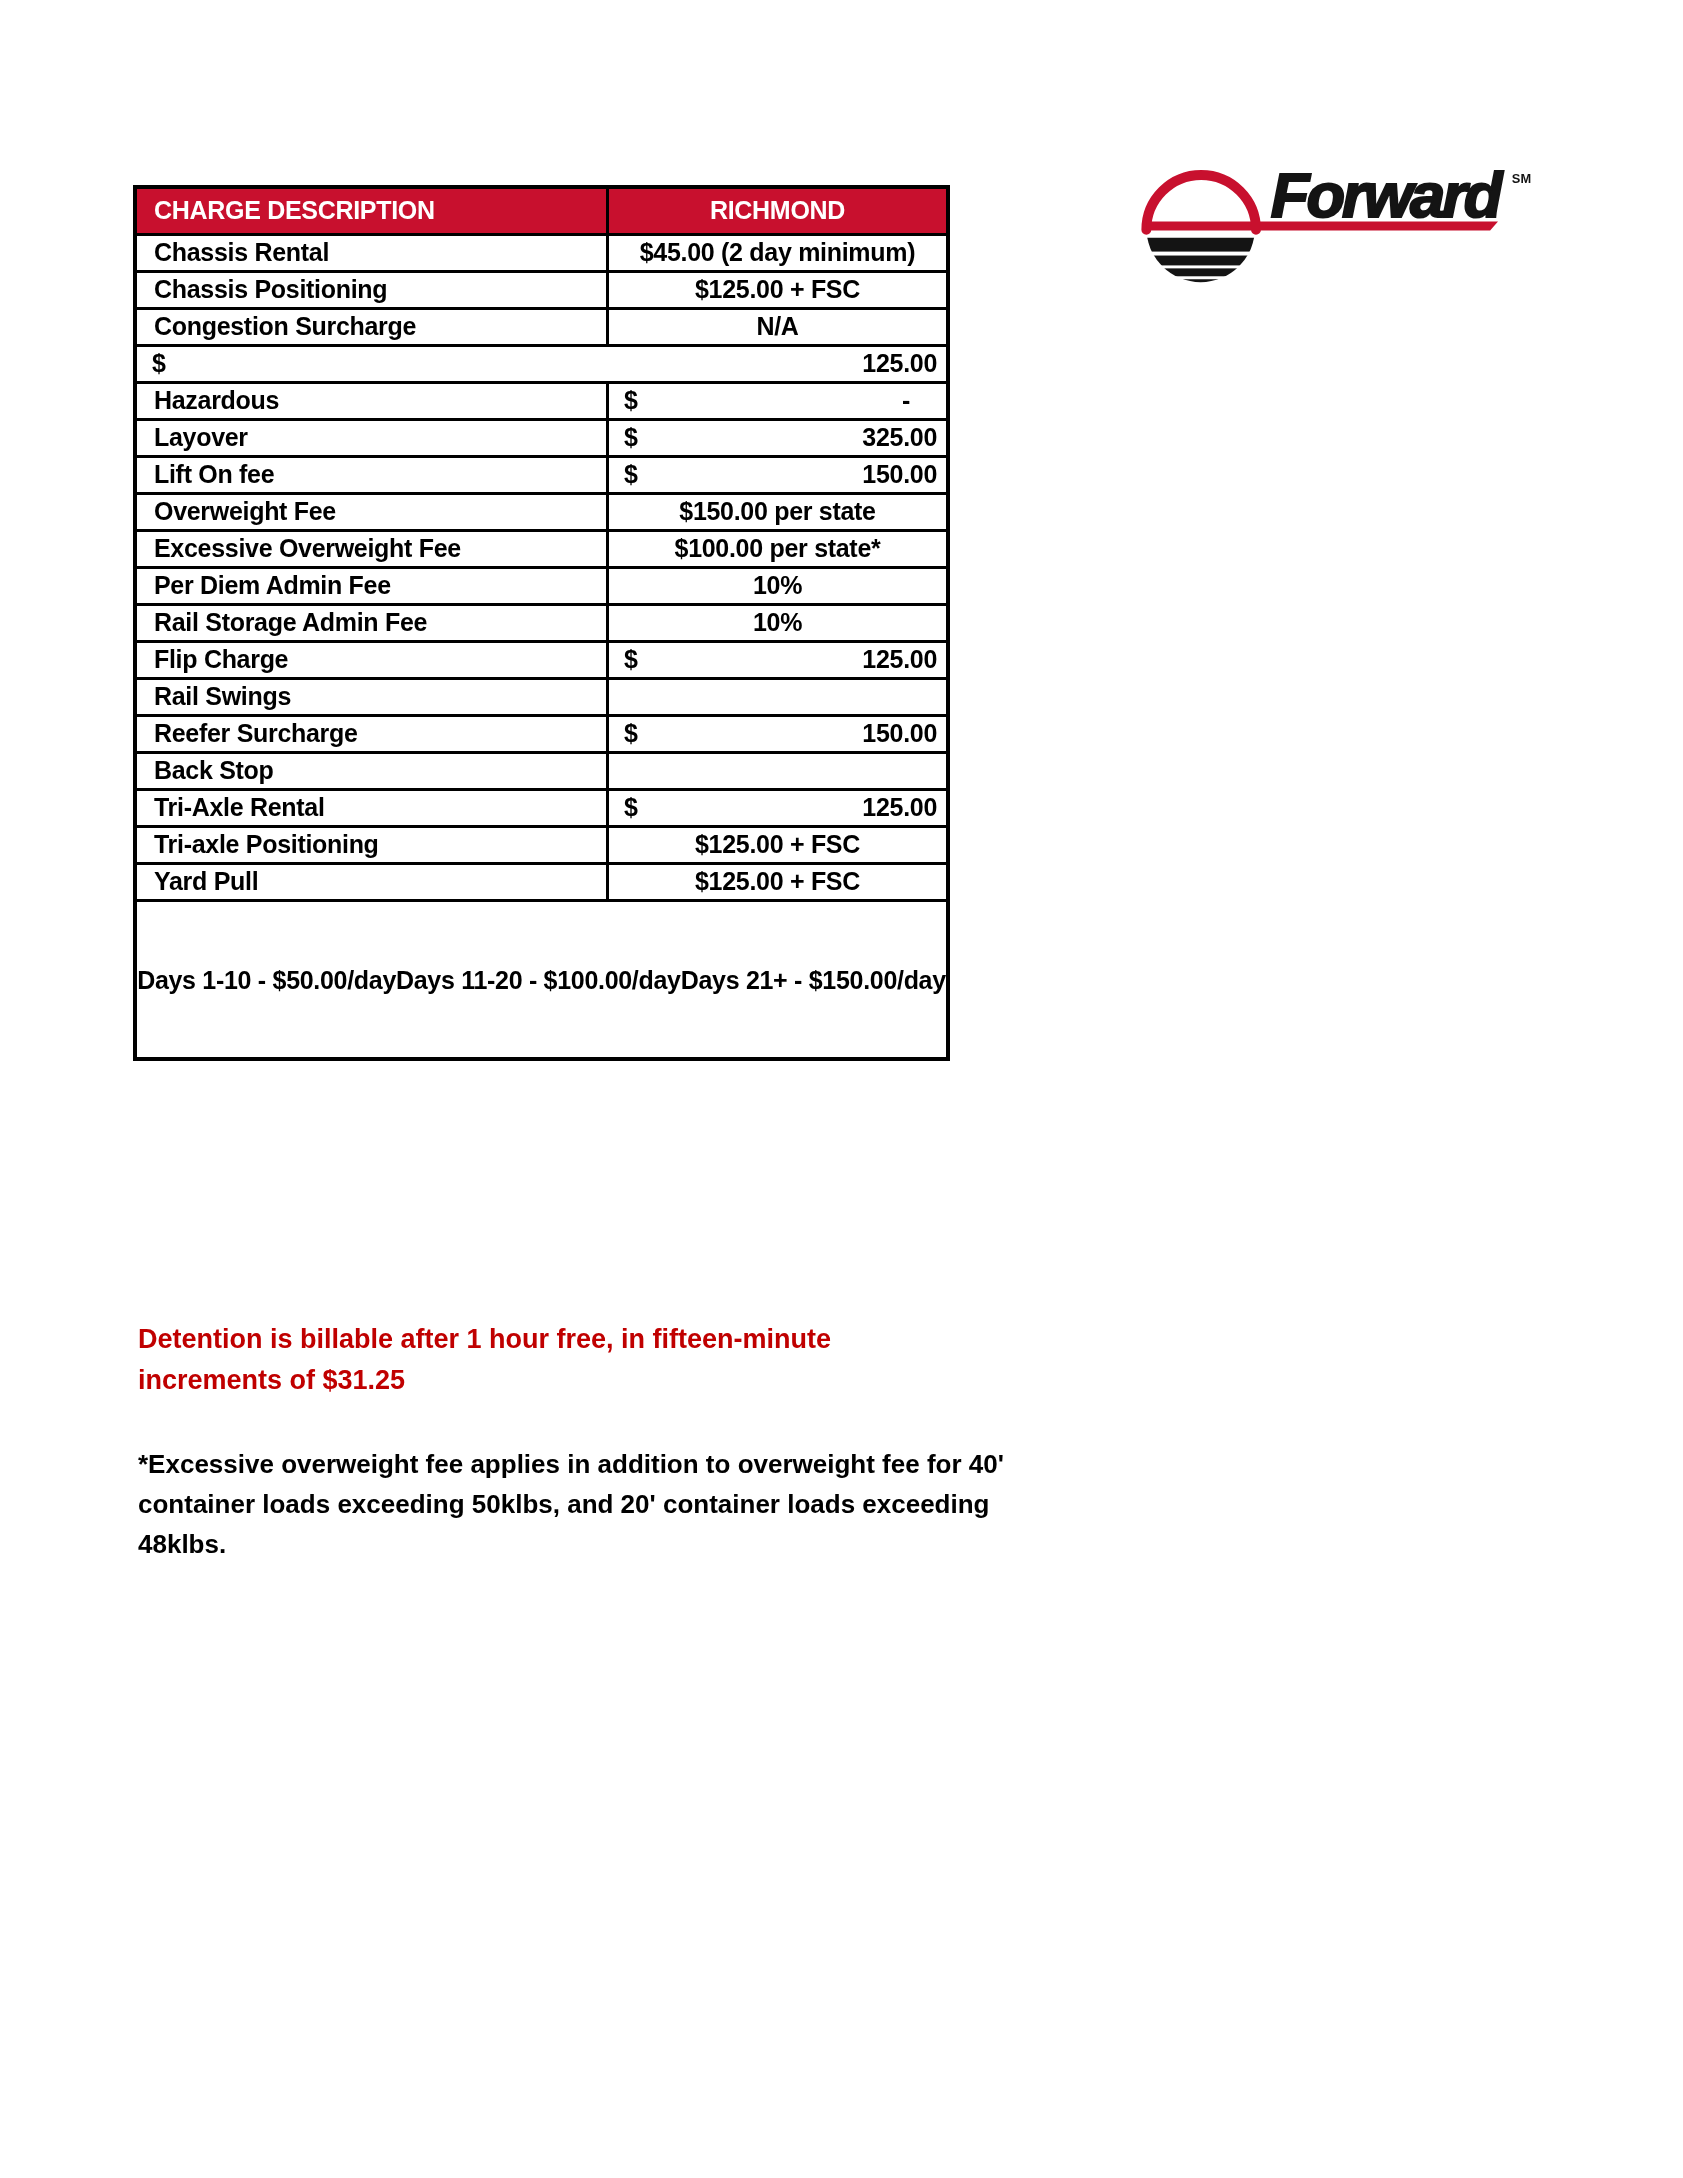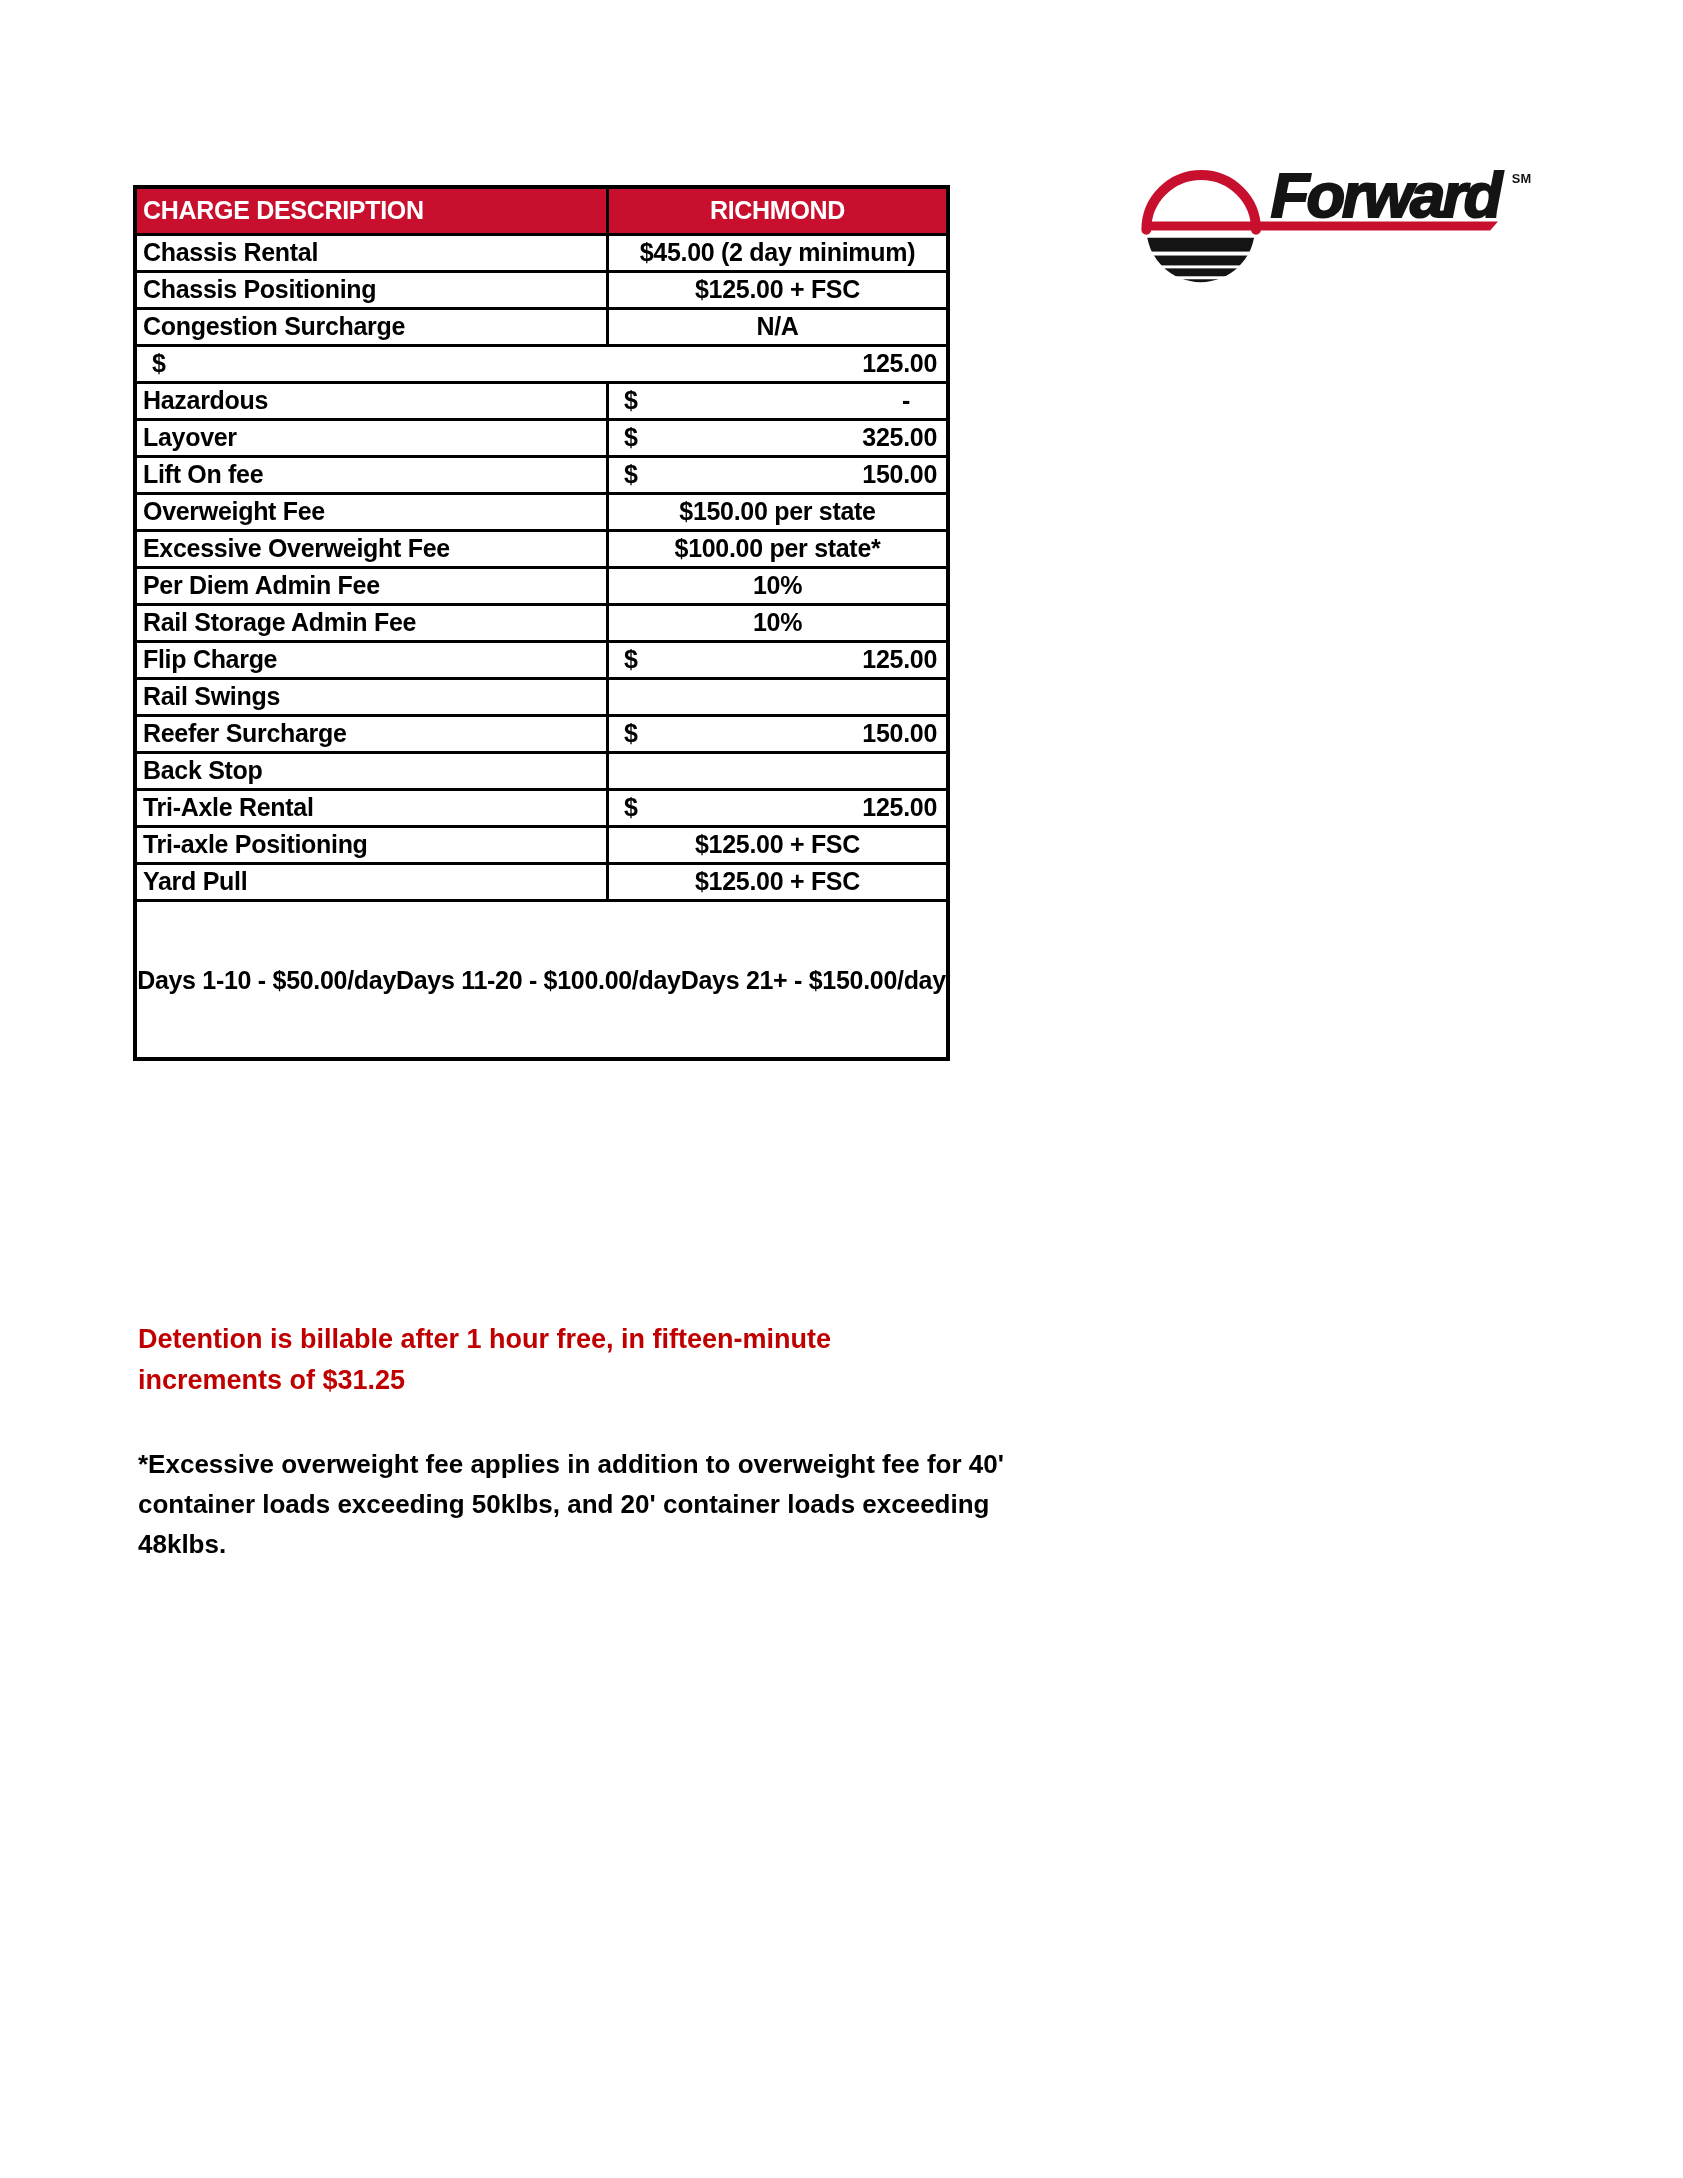--- a/index.html
+++ b/index.html
@@ -21,21 +21,21 @@
   }
   .trow { display:flex; height:37px; border-top:3px solid #000; }
   .trow.header { height:44px; border-top:none; }
   .trow.tall { height:158px; }
   .cell {
     display:flex; align-items:center;
     font-weight:bold; font-size:25px; line-height:1.1;
     white-space:nowrap; overflow:hidden;
     letter-spacing:-0.3px;
   }
-  .cell.label { width:472px; border-right:3px solid #000; padding-left:6px; }
+  .cell.label { width:472px; border-right:3px solid #000; padding-left:17px; }
   .cell.value { flex:1; }
   .cell.center { justify-content:center; }
   .cell.accounting { justify-content:space-between; padding-left:15px; padding-right:9px; }
   .cell.accounting .amt.dash { padding-right:27px; }
   .trow.header .cell { background:var(--hdr-bg); color:#fff; }
   .trow.header .cell.value { justify-content:center; }
   .cell.value.multi { justify-content:center; align-items:center; line-height:40px; }
 
   
   .note-detention {

